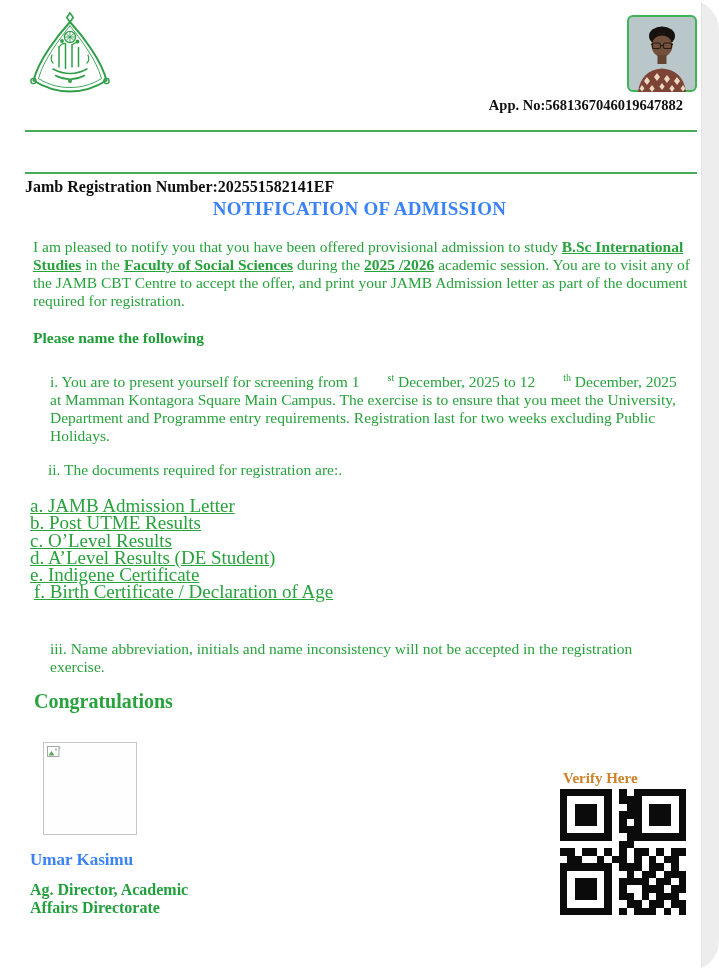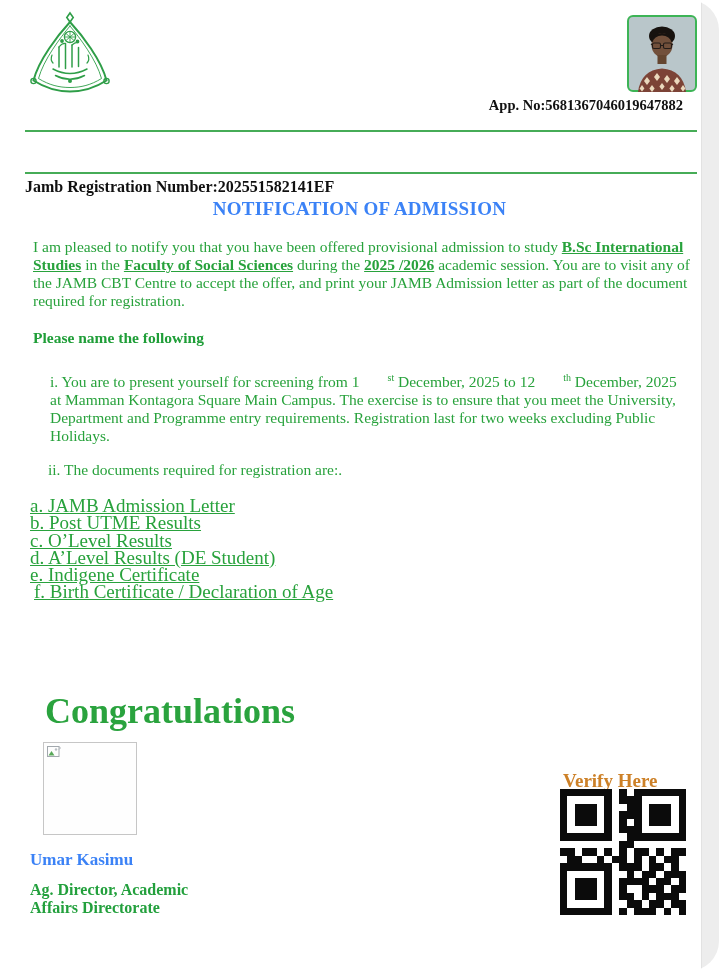--- a/index.html
+++ b/index.html
@@ -29,30 +29,30 @@
   .intro { position:absolute; left:33px; top:238px; width:660px; }
   .note-heading { position:absolute; left:33px; top:329px; font-size:15.5px; font-weight:bold; color:#1f9e38; }
   .note-i { position:absolute; left:50px; top:369px; width:628px; }
   .note-i sup { font-size:10px;margin-left:28px; }
   .note-ii { position:absolute; left:48px; top:461px; width:600px; }
   .doc-list { position:absolute; left:30px; top:497px; }
   .doc-item { font-size:19px; line-height:17.3px; color:#28a23c;text-decoration:underline; }
   .doc-item.indent-f { padding-left:4px; }
   .note-iii { position:absolute; left:50px; top:640px; width:620px; }
 
-  .congrats { position:absolute; left:45px; top:690px; font-size:36px; font-weight:bold; color:#2aa33e;text-align:center; }
+  .congrats { position:absolute; left:34px; top:690px; font-size:20px; font-weight:bold; color:#2aa33e;text-align:center; }
 
   .sig-box { position:absolute; left:43px; top:742px; width:94px; height:93px;
     border:1px solid #c6c6c6; background:#fefefe; }
   .sig-box svg { position:absolute; left:3px; top:3px; }
   .sig-name { position:absolute; left:30px; top:850px; font-size:17px; font-weight:bold; color:#3b82f6; }
   .sig-title { position:absolute; left:30px; top:881px; width:190px; font-size:16px; font-weight:bold;
     color:#23a03d; line-height:18px; }
 
-  .verify-label { position:absolute; left:563px; top:770px; font-size:19px; font-weight:600; color:#cd8128; }
+  .verify-label { position:absolute; left:563px; top:770px; font-size:15px; font-weight:600; color:#cd8128; }
   .qr { position:absolute; left:560px; top:789px; width:126px; height:126px;
     display:grid; grid-template-columns:repeat(17,1fr); grid-template-rows:repeat(17,1fr); background:#fff; }
   .qr .m { background:transparent; }
   .qr .m.on { background:#0b0b0b; }
 </style>
 </head>
 <body>
 
 <div class="page">
 
@@ -117,20 +117,21 @@
 
   <div class="doc-list">
     <div class="doc-item">a. JAMB Admission Letter</div>
     <div class="doc-item">b. Post UTME Results</div>
     <div class="doc-item">c. O’Level Results</div>
     <div class="doc-item">d. A’Level Results (DE Student)</div>
     <div class="doc-item">e. Indigene Certificate</div>
     <div class="doc-item indent-f">f. Birth Certificate / Declaration of Age</div>
   </div>
 
+  <p class="note-iii body-text">iii. Name abbreviation, initials and name inconsistency will not be accepted in the registration exercise.</p>
 
   <div class="congrats">Congratulations</div>
 
   <div class="sig-box">
     <svg width="14" height="12" viewBox="0 0 14 12">
       <rect x="0.5" y="0.5" width="11.5" height="10" fill="#fdfdfd" stroke="#a2a8ad" stroke-width="1"></rect>
       <polygon points="1.5,9.5 4.5,5 7.5,9.5" fill="#59a859"></polygon>
       <circle cx="9" cy="3.5" r="1.2" fill="#b9bfc4"></circle>
       <path d="M12 0.5 L13.5 2 L12 3.5" fill="none" stroke="#a2a8ad" stroke-width="0.8"></path>
     </svg>

